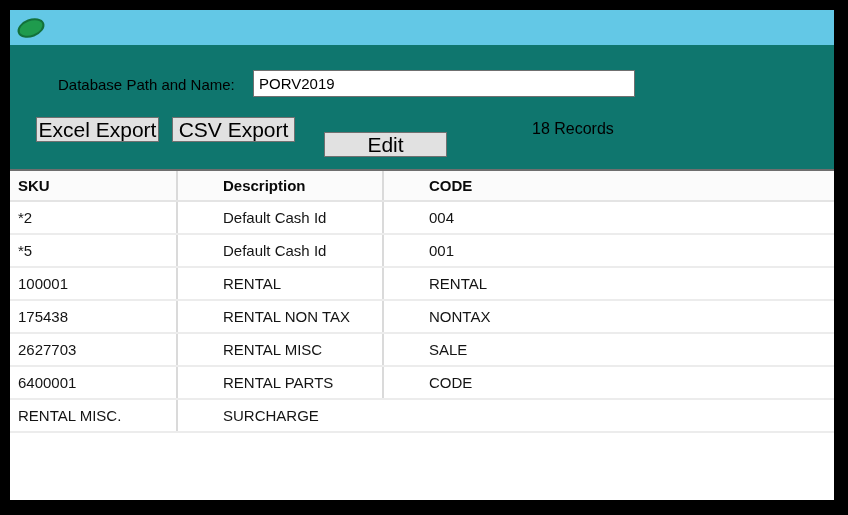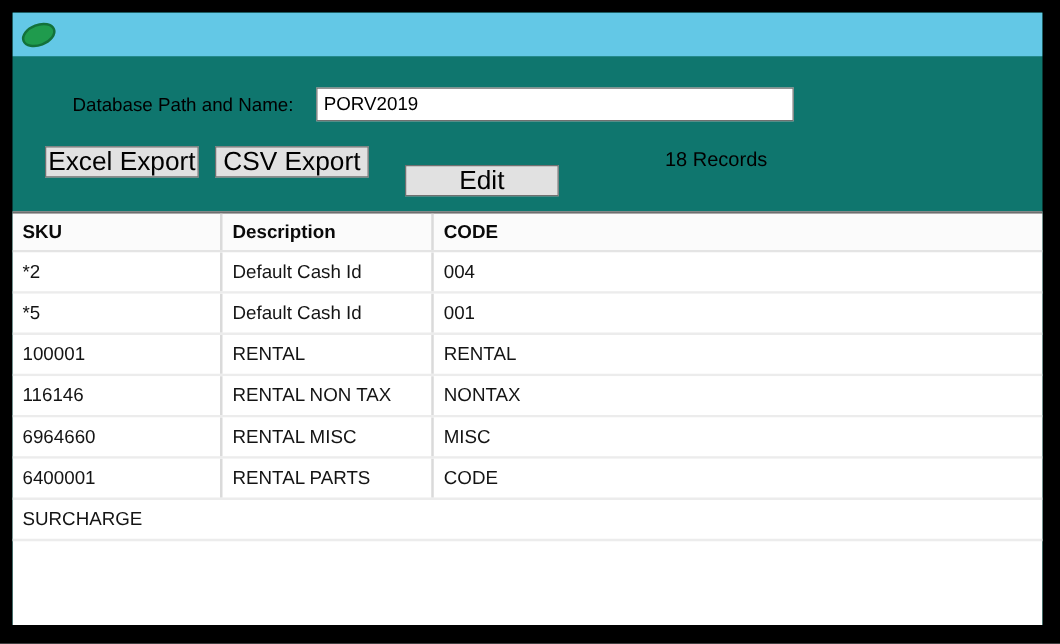--- a/index.html
+++ b/index.html
@@ -57,20 +57,21 @@
     border-top:2px solid #6e6e6e;
     box-sizing:border-box;
   }
   .grid-row {
     display:grid;
     grid-template-columns:168px 169px 1fr;
     height:33px;
     border-bottom:2px solid #ececec;
     box-sizing:border-box;
     background:#ffffff;
+    gap:37px;
   }
   .grid-row.header {
     height:31px;
     background:#fbfbfb;
     border-bottom:2px solid #e4e4e4;
   }
   .cell {
     padding-left:8px;
     font-size:15px;
     color:#141414;
@@ -125,37 +126,38 @@
       <div class="cell c3">001</div>
     </div>
 
     <div class="grid-row">
       <div class="cell c1">100001</div>
       <div class="cell c2">RENTAL</div>
       <div class="cell c3">RENTAL</div>
     </div>
 
     <div class="grid-row">
-      <div class="cell c1">116146</div>
+      <div class="cell c1">175438</div>
       <div class="cell c2">RENTAL NON TAX</div>
       <div class="cell c3">NONTAX</div>
     </div>
 
 
     <div class="grid-row">
-      <div class="cell c1">6964660</div>
+      <div class="cell c1">2627703</div>
       <div class="cell c2">RENTAL MISC</div>
-      <div class="cell c3">MISC</div>
+      <div class="cell c3">SALE</div>
     </div>
 
     <div class="grid-row">
       <div class="cell c1">6400001</div>
       <div class="cell c2">RENTAL PARTS</div>
       <div class="cell c3">CODE</div>
     </div>
 
 
     <div class="grid-row">
+      <div class="cell c2">RENTAL MISC.</div>
       <div class="cell c3">SURCHARGE</div>
     </div>
 
   </div>
 </div>
 
 </body></html>

